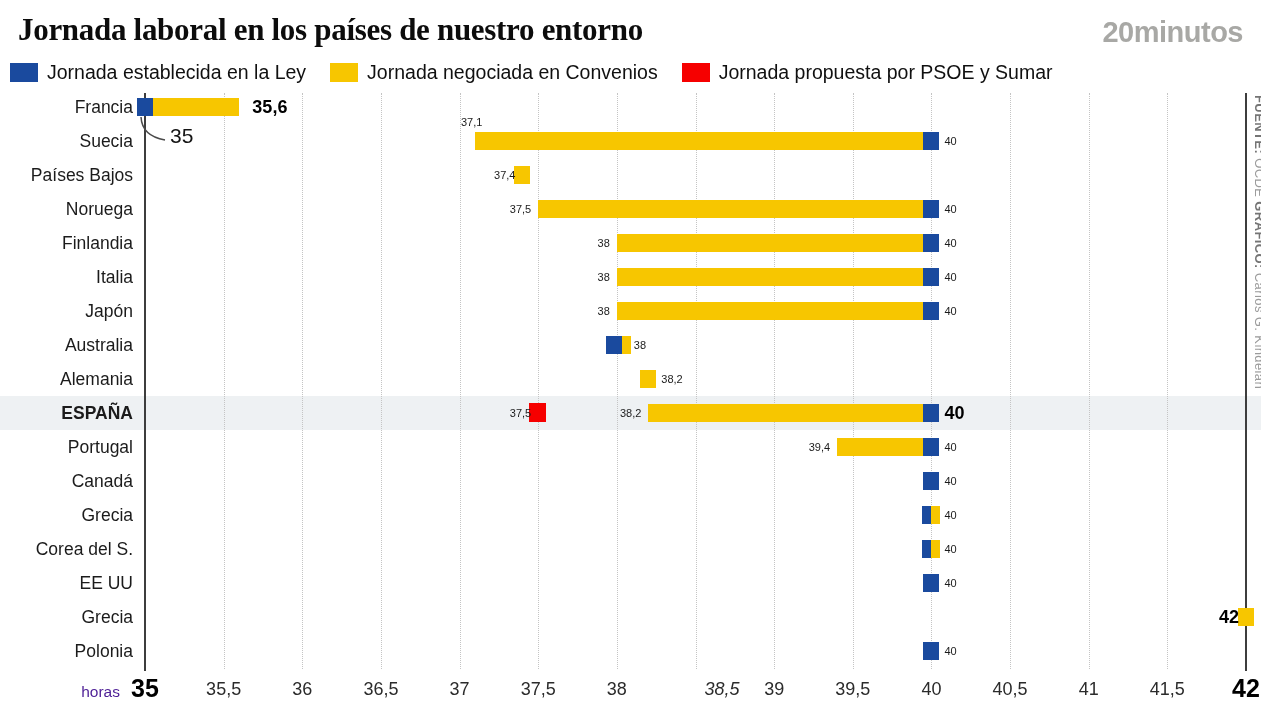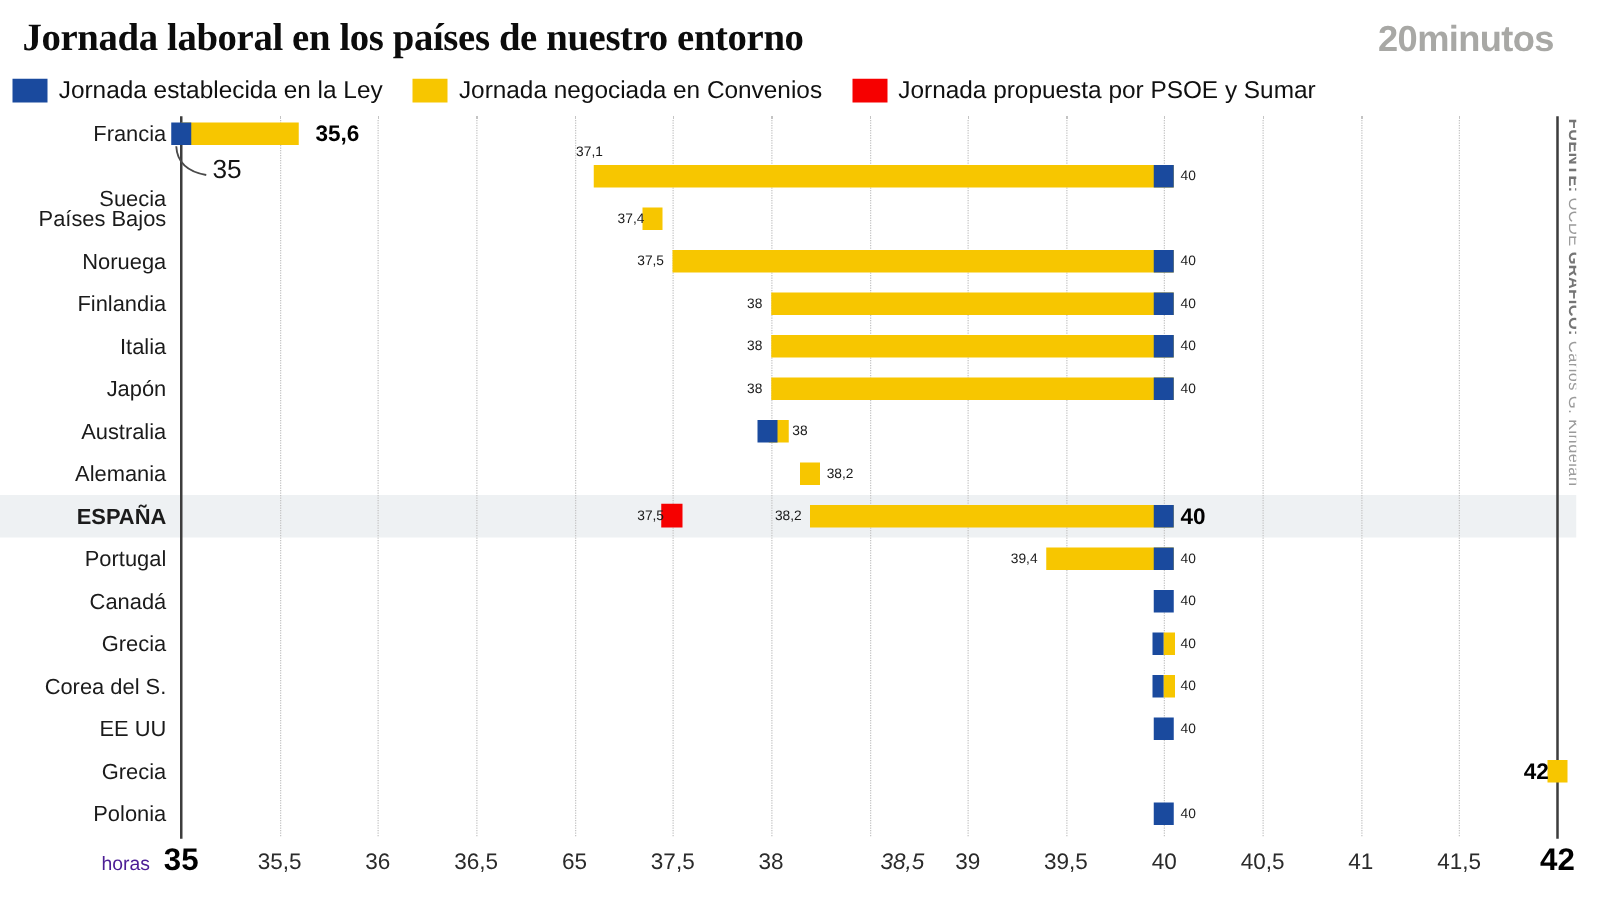--- a/index.html
+++ b/index.html
@@ -67,40 +67,40 @@
       <div class="gridline" style="left: 852.786px; top: 93px; height: 576px; border-color: rgb(196, 196, 196);"></div>
       <div class="gridline" style="left: 931.429px; top: 93px; height: 576px; border-color: rgb(196, 196, 196);"></div>
       <div class="gridline" style="left: 1010.07px; top: 93px; height: 576px; border-color: rgb(196, 196, 196);"></div>
       <div class="gridline" style="left: 1088.71px; top: 93px; height: 576px; border-color: rgb(196, 196, 196);"></div>
       <div class="gridline" style="left: 1167.36px; top: 93px; height: 576px; border-color: rgb(196, 196, 196);"></div>
       <div class="axisline" style="left: 1245px; top: 93px; height: 578px; border-color: rgb(61, 61, 61);"></div>
       <div class="tick-label bold" style="left: 145px; top: 674px;">35</div>
       <div class="tick-label" style="left: 223.643px; top: 679px;">35,5</div>
       <div class="tick-label" style="left: 302.286px; top: 679px;">36</div>
       <div class="tick-label" style="left: 380.929px; top: 679px;">36,5</div>
-      <div class="tick-label" style="left: 459.571px; top: 679px;">65</div>
+      <div class="tick-label" style="left: 459.571px; top: 679px;">37</div>
       <div class="tick-label" style="left: 538.214px; top: 679px;">37,5</div>
       <div class="tick-label" style="left: 616.857px; top: 679px;">38</div>
       <div class="tick-label" style="left: 722px; top: 679px; font-style: italic;">38,5</div>
       <div class="tick-label" style="left: 774.143px; top: 679px;">39</div>
       <div class="tick-label" style="left: 852.786px; top: 679px;">39,5</div>
       <div class="tick-label" style="left: 931.429px; top: 679px;">40</div>
       <div class="tick-label" style="left: 1010.07px; top: 679px;">40,5</div>
       <div class="tick-label" style="left: 1088.71px; top: 679px;">41</div>
       <div class="tick-label" style="left: 1167.36px; top: 679px;">41,5</div>
       <div class="tick-label bold" style="left: 1246px; top: 674px;">42</div>
       <div class="rowlabel" style="top: 95px;">Francia</div>
       <div class="bar" style="left: 145px; width: 94.3714px; top: 98px; background: rgb(247, 198, 0);"></div>
       <div class="sq" style="left: 137px; top: 98px; width: 16px; height: 18px; background: rgb(26, 74, 158);"></div>
       <div class="vlabel bold" style="top: 95px; left: 252.371px;">35,6</div>
       <svg class="leader" width="40" height="30" style="left: 135px; top: 116px;">
         <path d="M 6 1 Q 7 20 30 24" fill="none" stroke="#4a4a4a" stroke-width="1.5"></path>
       </svg>
       <div class="annotation-text" style="left: 170px; top: 124px;">35</div>
-      <div class="rowlabel" style="top: 147px;">Suecia</div>
+      <div class="rowlabel" style="top: 129px;">Suecia</div>
       <div class="bar" style="left: 475.3px; width: 464.129px; top: 132px; background: rgb(247, 198, 0);"></div>
       <div class="sq" style="left: 923.429px; top: 132px; width: 16px; height: 18px; background: rgb(26, 74, 158);"></div>
       <div class="vlabel" style="top: 110px; right: 797.7px;">37,1</div>
       <div class="vlabel" style="top: 129px; left: 944.429px;">40</div>
       <div class="rowlabel" style="top: 163px;">Países Bajos</div>
       <div class="sq" style="left: 514.486px; top: 166px; width: 16px; height: 18px; background: rgb(247, 198, 0);"></div>
       <div class="vlabel" style="top: 163px; right: 764.514px;">37,4</div>
       <div class="rowlabel" style="top: 197px;">Noruega</div>
       <div class="bar" style="left: 538.214px; width: 401.214px; top: 200px; background: rgb(247, 198, 0);"></div>
       <div class="sq" style="left: 923.429px; top: 200px; width: 16px; height: 18px; background: rgb(26, 74, 158);"></div>

